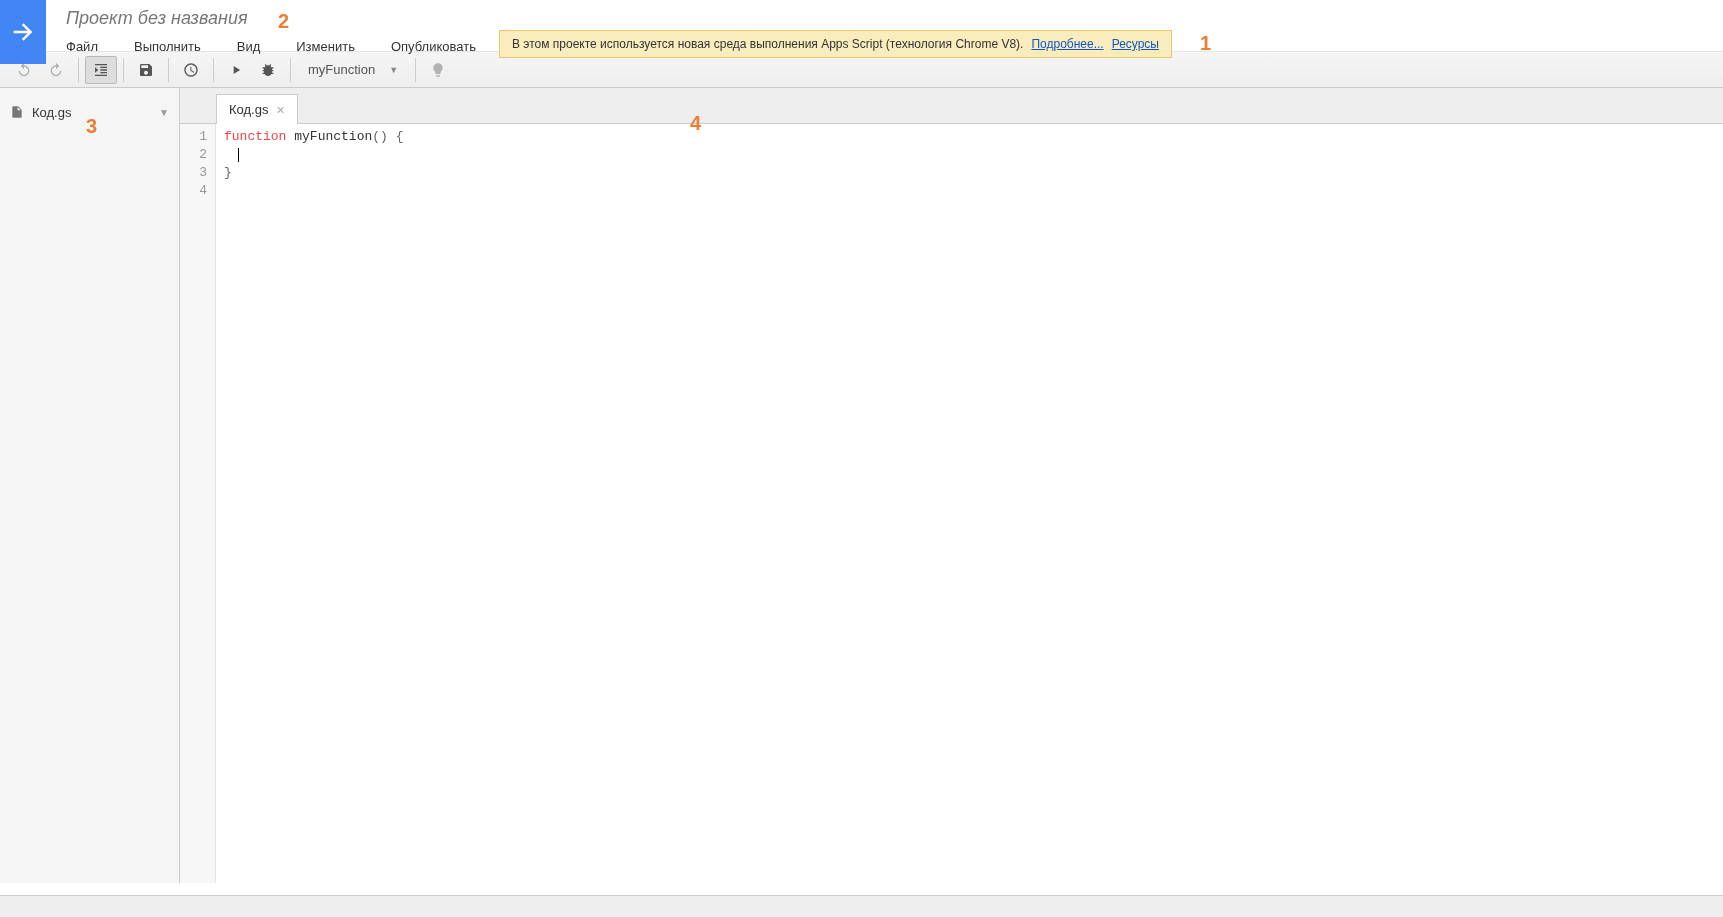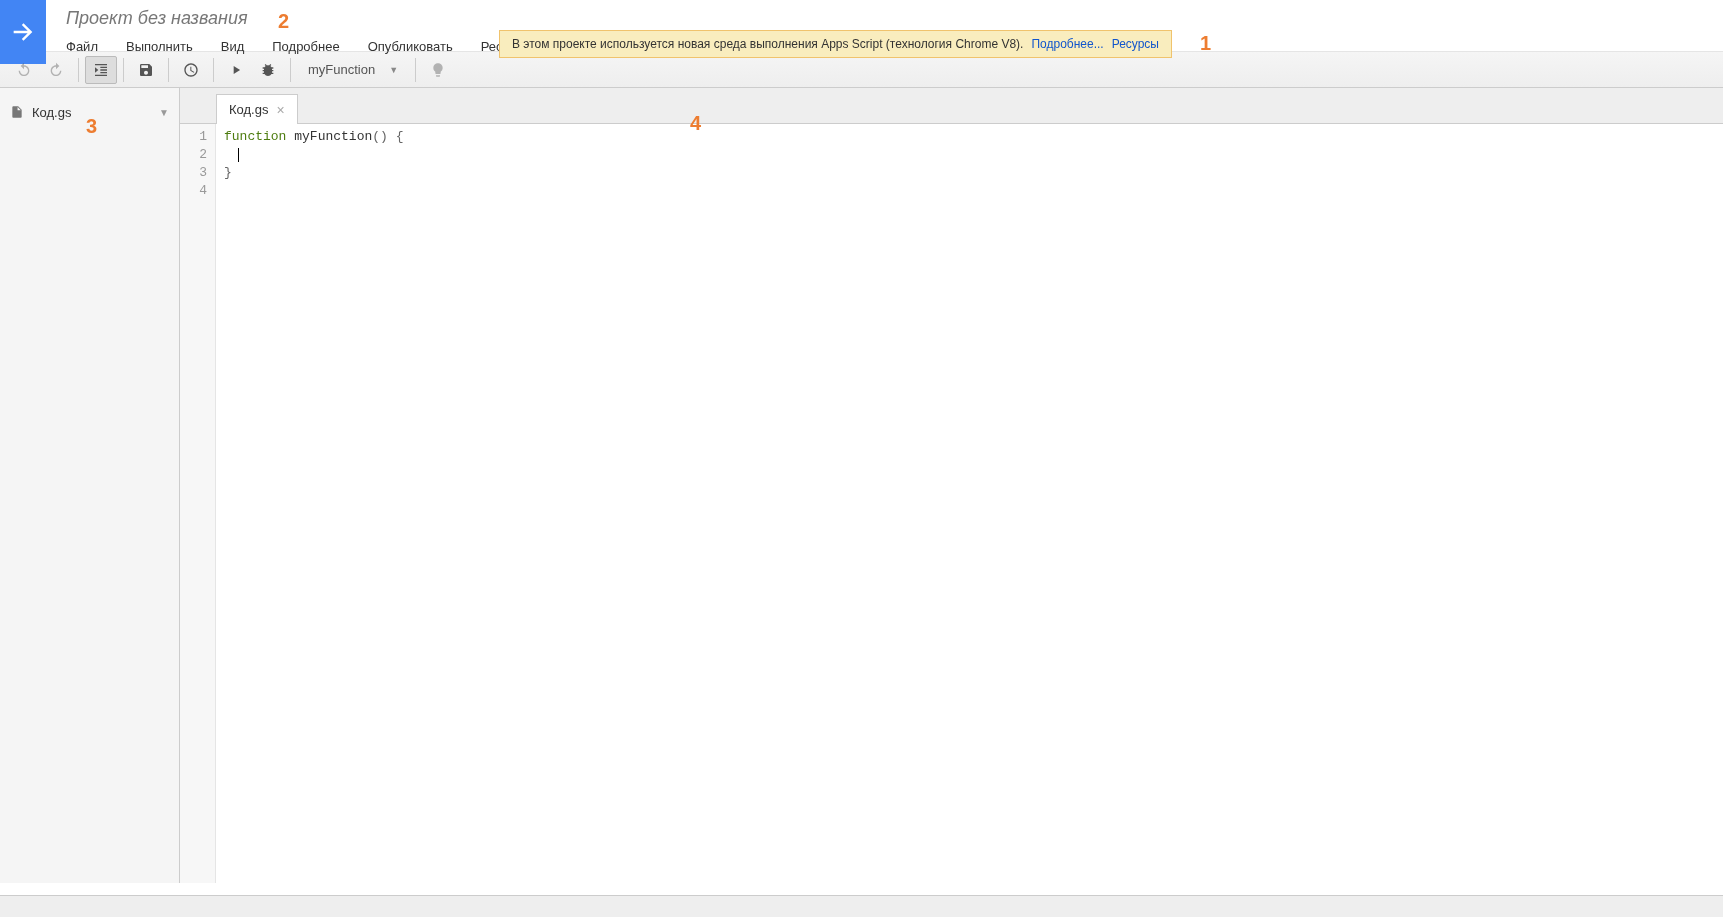--- a/index.html
+++ b/index.html
@@ -2,25 +2,25 @@
 <html><head>
 <meta charset="utf-8">
 <style>
 *{box-sizing:border-box;margin:0;padding:0}
 body{font-family:Arial,sans-serif;font-size:13px;color:#333;background:#fff;width:1723px;height:917px;overflow:hidden;position:relative}
 .top-bar{display:flex;align-items:flex-start;height:52px;border-bottom:1px solid #e5e5e5;background:#fff;position:relative}
 .logo-box{width:46px;height:64px;background:#4285f4;display:flex;align-items:center;justify-content:center}
 .logo-arrow{width:28px;height:28px}
 .header-main{flex:1;padding:8px 0 0 20px}
 .project-title{font-size:18px;color:#777;font-style:italic;margin-bottom:6px;display:flex;align-items:center;gap:10px}
-.menubar{display:flex;gap:4px}
+.menubar{display:flex;gap:12px}
 .menu-item{padding:4px 12px;color:#333;cursor:pointer;font-size:13px}
 .menu-item:first-child{padding-left:0}
 .notification-banner{position:absolute;top:30px;left:499px;background:#f9edbe;border:1px solid #f0c36d;padding:6px 12px;font-size:12px;color:#333;display:flex;align-items:flex-end;gap:8px;z-index:10}
-.notif-link{color:#1155cc;cursor:pointer}
+.notif-link{color:#1155cc;text-decoration:underline;cursor:pointer}
 .toolbar{height:36px;background:linear-gradient(#f5f5f5,#eee);border-bottom:1px solid #ccc;display:flex;align-items:center;padding:0 8px;gap:0}
 .tb-group{display:flex;align-items:center;height:100%}
 .tb-btn{width:32px;height:28px;display:flex;align-items:center;justify-content:center;cursor:pointer;color:#555;border-radius:2px}
 .tb-btn.disabled{opacity:.4;cursor:default}
 .tb-btn.active{background:#ddd;border:1px solid #bbb}
 .tb-sep{width:1px;height:24px;background:#ccc;margin:0 6px}
 .func-select{display:flex;align-items:center;padding:0 10px;gap:14px;color:#555;cursor:pointer;height:26px;border:1px solid transparent;border-radius:2px}
 .main-area{display:flex;height:calc(100% - 100px - 22px)}
 .sidebar{width:180px;background:#f5f5f5;border-right:1px solid #ccc;padding-top:10px}
 .file-item{display:flex;align-items:center;padding:6px 10px;gap:8px;cursor:pointer;position:relative}
@@ -29,21 +29,21 @@
 .file-menu-arrow{color:#999;font-size:10px}
 .editor-zone{flex:1;display:flex;flex-direction:column;background:#fff}
 .tab-strip{height:36px;background:#eee;border-bottom:1px solid #ccc;display:flex;align-items:flex-end;padding-left:36px}
 .editor-tab{background:#fff;border:1px solid #ccc;border-bottom:none;padding:7px 12px;display:flex;align-items:center;gap:8px;font-size:13px;color:#333;position:relative;top:1px}
 .tab-close{color:#aaa;font-size:14px;cursor:pointer;line-height:1}
 .code-editor{flex:1;display:flex;font-family:'Courier New',monospace;font-size:13px;background:#fff;overflow:auto}
 .gutter{width:36px;background:#f7f7f7;border-right:1px solid #e5e5e5;text-align:right;padding:4px 8px 4px 0;color:#999;user-select:none}
 .gutter-line{height:18px;line-height:18px}
 .code-body{flex:1;padding:4px 8px}
 .code-line{height:18px;line-height:18px;white-space:pre}
-.kw{color:#4d7c0f}
+.kw{color:#ef4444}
 .fn{color:#333}
 .punc{color:#666}
 .cursor-line{position:relative}
 .cursor-line::before{content:'';position:absolute;left:14px;top:2px;width:1px;height:14px;background:#000}
 .status-bar{position:absolute;bottom:0;left:0;right:0;height:22px;background:#eee;border-top:1px solid #ccc}
 .annotation{position:absolute;font-weight:bold;font-size:20px;color:#ed7d31;z-index:20;pointer-events:none}
 </style>
 </head>
 <body>
 
@@ -54,21 +54,21 @@
       </svg>
   </div>
   <div class="header-main">
     <div class="project-title">
       <span>Проект без названия</span>
     </div>
     <div class="menubar">
       <div class="menu-item">Файл</div>
       <div class="menu-item">Выполнить</div>
       <div class="menu-item">Вид</div>
-      <div class="menu-item">Подробнее</div>
+      <div class="menu-item">Изменить</div>
       <div class="menu-item">Опубликовать</div>
       <div class="menu-item">Ресурсы</div>
     </div>
   </div>
 </div>
 
 <div class="notification-banner">
   <span>В этом проекте используется новая среда выполнения Apps Script (технология Chrome V8).</span>
   <span class="notif-link">Подробнее...</span>
   <span class="notif-link">Ресурсы</span>

